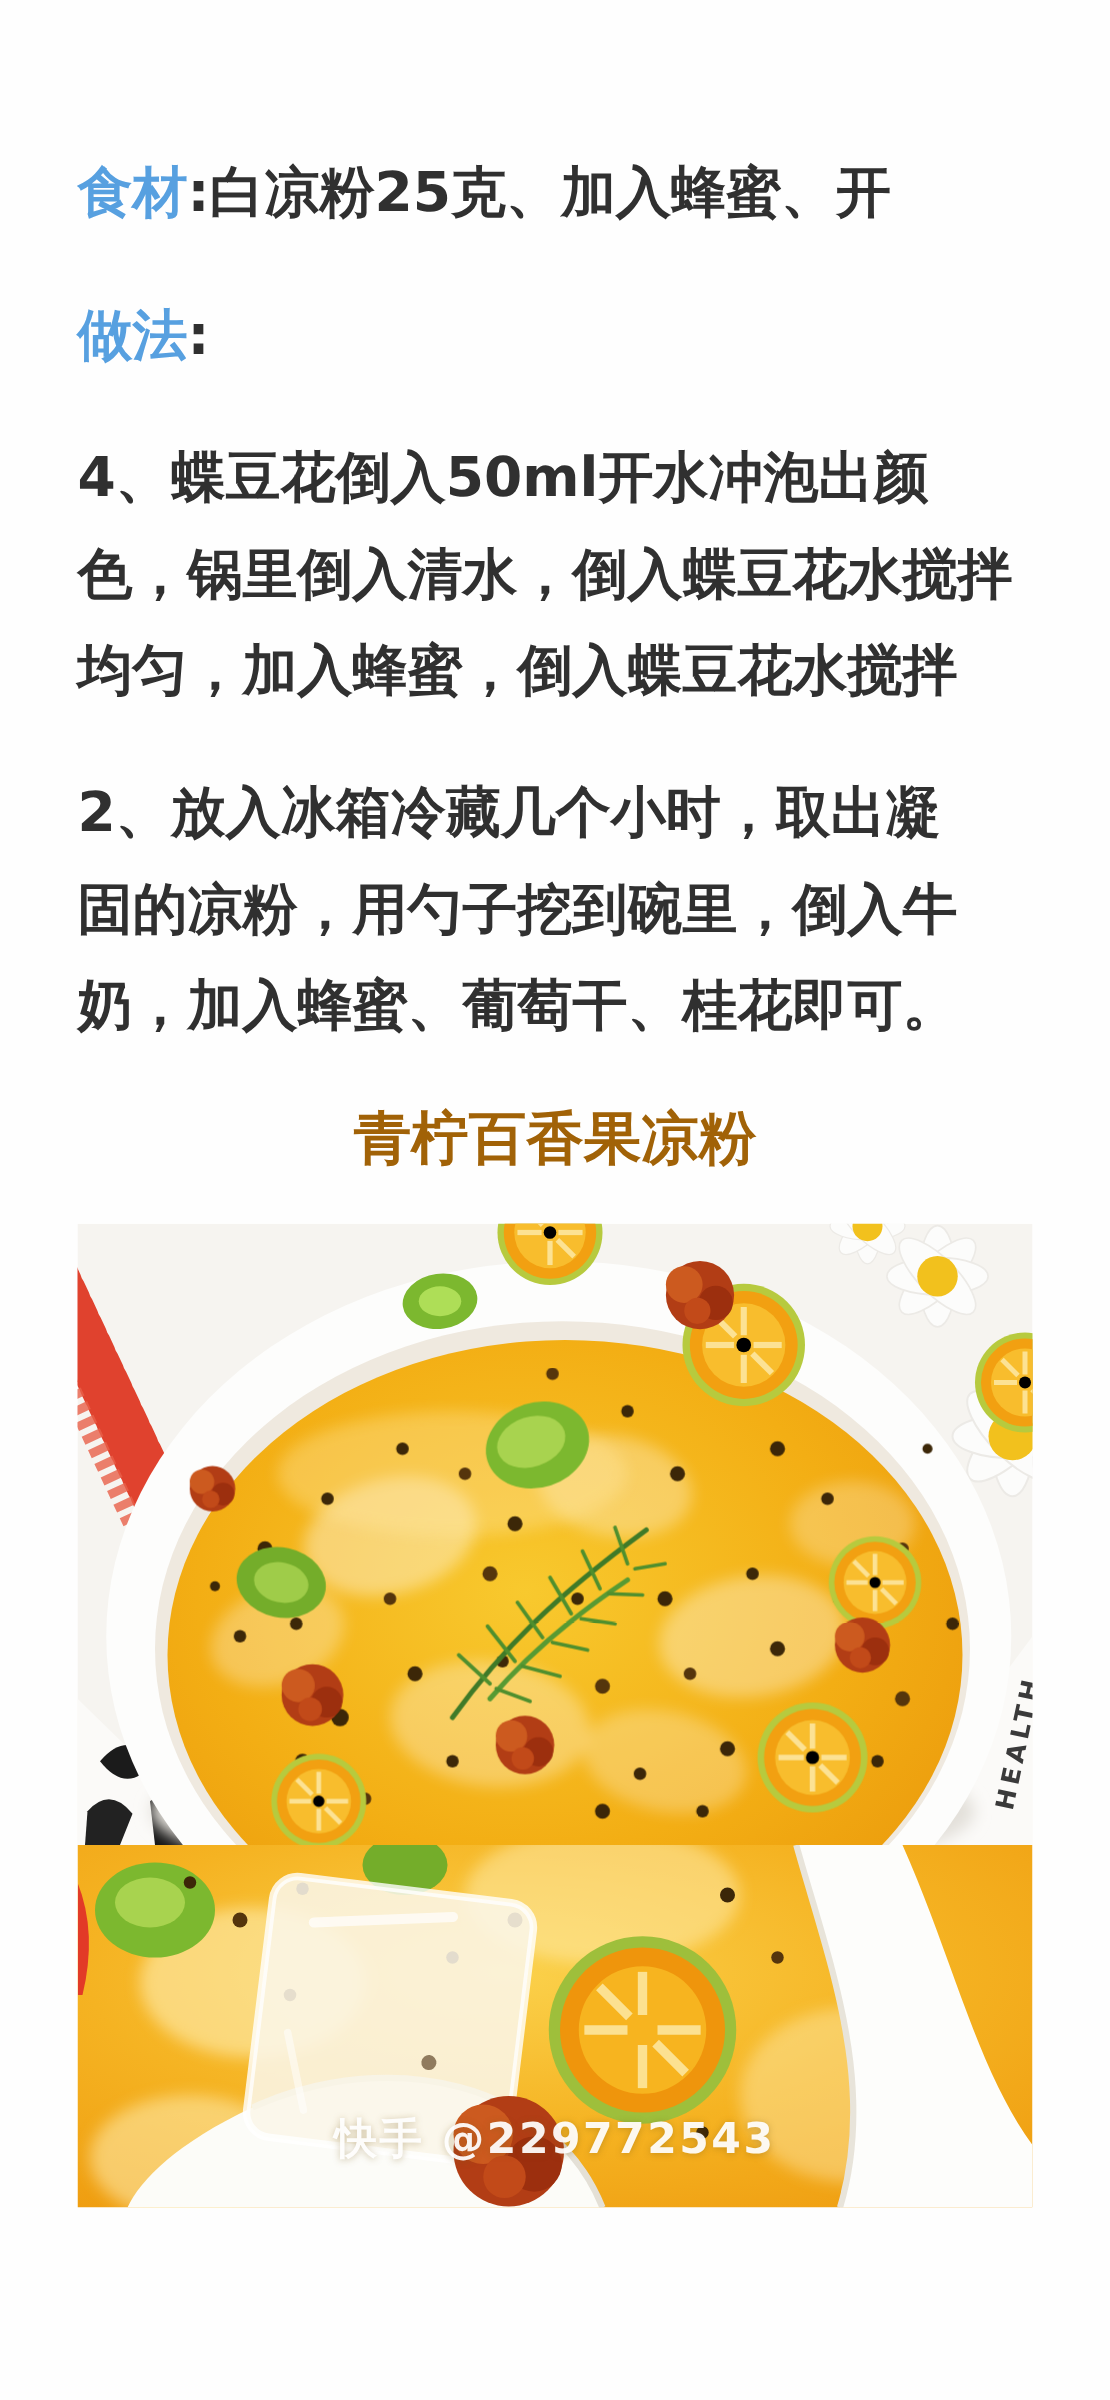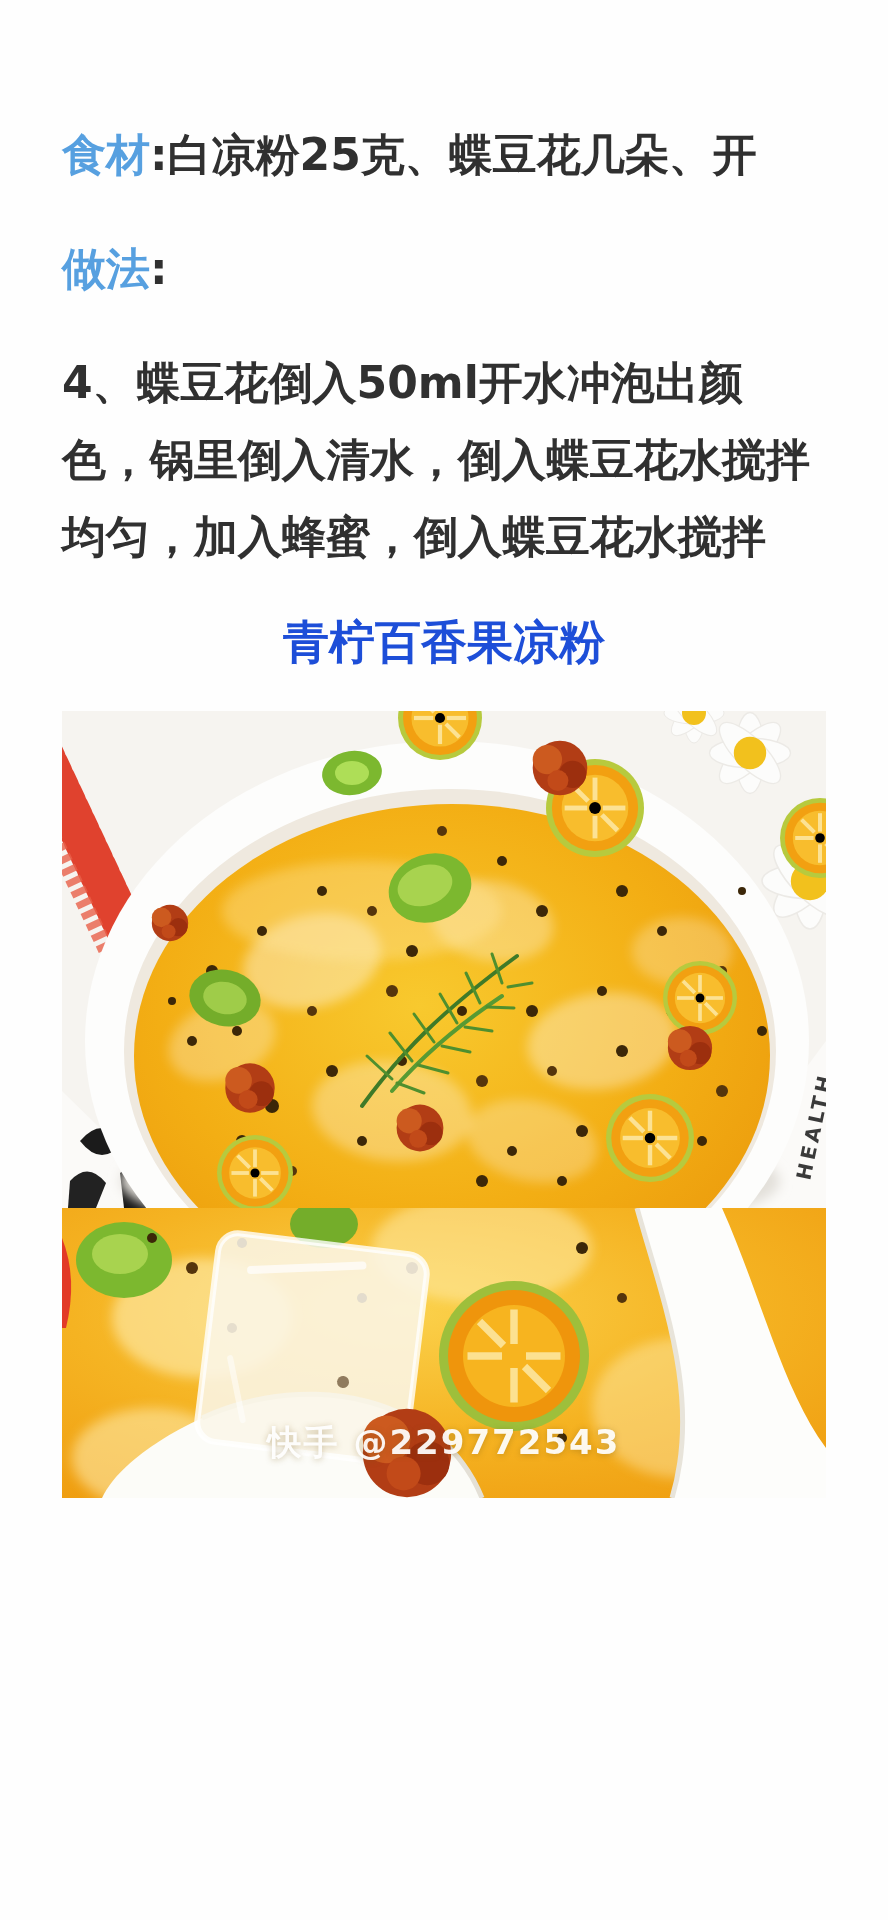--- a/index.html
+++ b/index.html
@@ -11,52 +11,57 @@
   .page{position:relative;width:888px;height:1920px;background:#fefefe;}
   .content{padding:116px 62px 0 62px;}
   .para{margin:0 0 37px 0;}
   .line{
     font-size:44px;line-height:77px;font-weight:700;
     color:#303030;white-space:nowrap;
   }
   .blue{color:#57a0e0;}
   .photo-title{
     font-size:46px;line-height:60px;font-weight:700;
-    color:#1d4ed8;text-align:center;margin:6px 0 39px 0;
+    color:#a16207;text-align:center;margin:6px 0 39px 0;
   }
   .photo-wrap{position:relative;width:764px;margin:0 auto;}
   .photo{display:block;width:764px;}
   .watermark{
     position:absolute;left:0;top:212px;width:100%;text-align:center;
     font-size:34px;font-weight:700;letter-spacing:2px;
     color:rgba(255,255,255,0.93);
     text-shadow:0 1px 6px rgba(120,90,20,0.35);
   }
 </style>
 </head>
 <body>
 
 <div class="page">
 
   <div class="content">
 
     <div class="para">
-      <div class="line"><span class="blue">食材</span><span>:</span><span>白凉粉25克、蝶豆花几朵、开</span></div>
+      <div class="line"><span class="blue">食材</span><span>:</span><span>白凉粉25克、加入蜂蜜、开</span></div>
     </div>
 
     <div class="para">
       <div class="line"><span class="blue">做法</span><span>:</span></div>
     </div>
 
     <div class="para">
       <div class="line">4、蝶豆花倒入50ml开水冲泡出颜</div>
       <div class="line">色，锅里倒入清水，倒入蝶豆花水搅拌</div>
       <div class="line">均匀，加入蜂蜜，倒入蝶豆花水搅拌</div>
     </div>
 
+    <div class="para">
+      <div class="line">2、放入冰箱冷藏几个小时，取出凝</div>
+      <div class="line">固的凉粉，用勺子挖到碗里，倒入牛</div>
+      <div class="line">奶，加入蜂蜜、葡萄干、桂花即可。</div>
+    </div>
 
     <div class="photo-title">青柠百香果凉粉</div>
   </div>
 
   <div class="photo-wrap">
     <svg class="photo" width="764" height="497" viewBox="0 0 764 497">
       <defs>
         <radialGradient id="liquid" cx="45%" cy="40%" r="75%">
           <stop offset="0%" stop-color="#f8c92e"></stop>
           <stop offset="55%" stop-color="#f3ae14"></stop>

